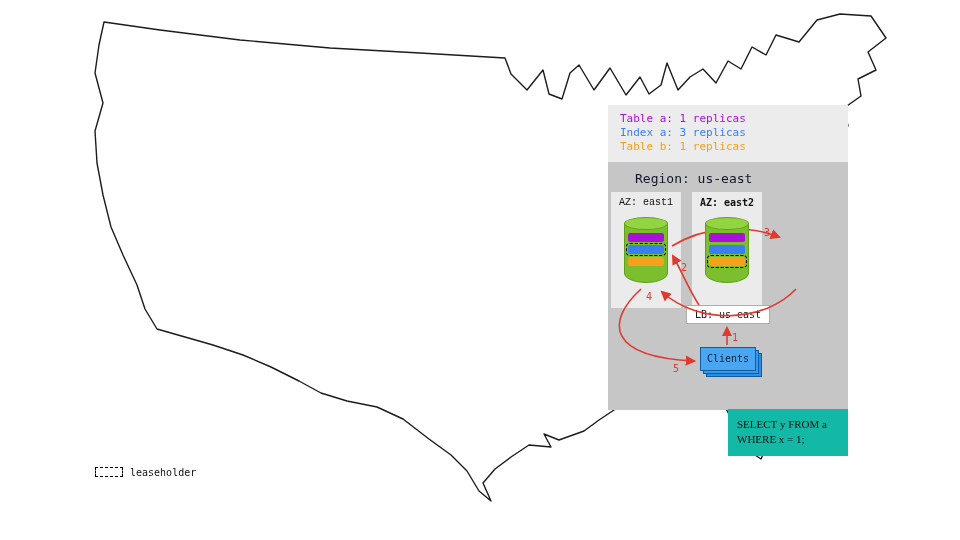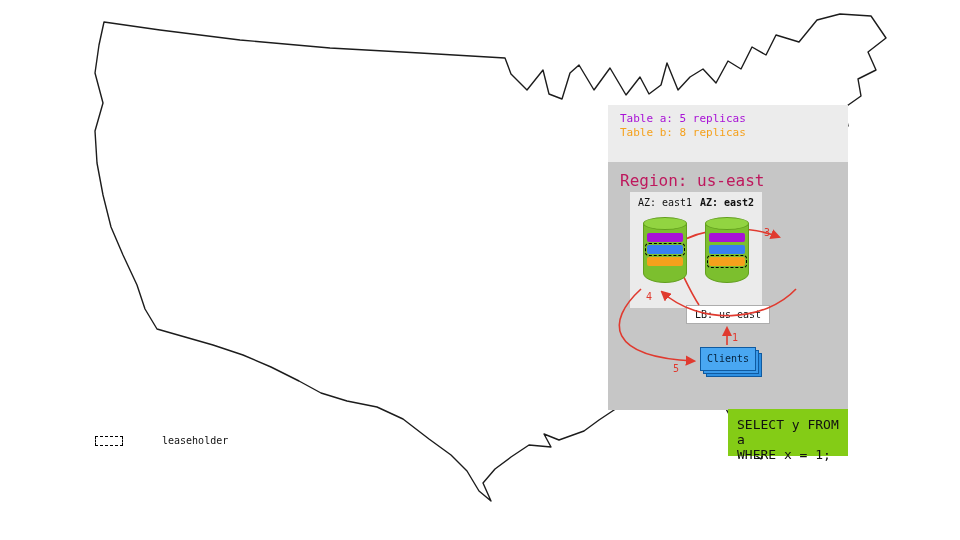--- a/index.html
+++ b/index.html
@@ -17,27 +17,27 @@
   }
   .legend-line.table-a { color:#a812d6; }
   .legend-line.index-a { color:#3a7ff0; }
   .legend-line.table-b { color:#f5a11c; }
 
   
   .region-panel {
     position:absolute; left:608px; top:162px; width:240px; height:248px;
     background:#c6c6c6;
   }
-  .region-title { font-size:16px; color:#be185d; padding:9px 0 0 12px; }
+  .region-title { font-size:13px; color:#0f172a; padding:9px 0 0 12px;margin-left:15px; }
 
   .az {
     position:absolute; top:30px; width:70px; height:116px; background:#ebebeb;
     text-align:center;
   }
-  .az1 { left:22px; } .az2 { left:84px;font-weight:bold; } .az3 { left:158px; }
+  .az1 { left:3px;font-family:Liberation Mono, monospace; } .az2 { left:84px;font-weight:bold; } .az3 { left:158px; }
   .az-label { font-size:10px; color:#111; padding-top:5px; }
 
   .cyl { position:relative; width:46px; height:72px; margin:9px auto 0; }
   .cyl-top {
     position:absolute; top:0; left:1px; width:44px; height:13px;
     background:#92d441; border:1px solid #639f1f; border-radius:50%; z-index:2;
   }
   .cyl-body {
     position:absolute; top:6px; left:1px; width:44px; height:60px;
     background:#7cbf2e; border:1px solid #639f1f;
@@ -61,25 +61,26 @@
     position:absolute; width:56px; height:24px; background:#2d8fe2;
     border:1px solid #0f5aa0;
   }
   .clients-layer.back { left:6px; top:6px; }
   .clients-layer.mid  { left:3px; top:3px; background:#3a9aea; }
   .clients-layer.front{ left:0;  top:0;  background:#49a7f2; font-size:10px;
     line-height:22px; text-align:center; color:#05223d; }
 
   .code-box {
     position:absolute; left:728px; top:409px; width:120px; height:47px;
-    background:#84cc16; font-size:13px; line-height:15px; color:#111;
+    background:#14b8a6; font-size:11px; line-height:15px; color:#111;
     padding:8px 0 0 9px;
+    font-family:Liberation Serif, serif;
   }
 
-  .lh-key { position:absolute; left:95px; top:435px; display:flex; align-items:flex-end;gap:32px; }
+  .lh-key { position:absolute; left:95px; top:467px; display:flex; align-items:flex-start; }
   .lh-swatch { width:28px; height:10px; border:1.5px dashed #000; background:transparent; }
   .lh-label { font-size:10px; color:#111; margin-left:7px; }
 
   .flow-svg { position:absolute; left:0; top:0; pointer-events:none; }
   .flow-svg text { font-family:"DejaVu Sans Mono","Liberation Mono",monospace;
     font-size:10px; fill:#e03a2f; }
 </style>
 </head>
 <body>
 
@@ -96,22 +97,23 @@
          L748,388 L761,413 L769,441 L761,459 L749,451 L737,429 L725,407 L711,396
          L689,400 L659,404 L635,398 L617,408 L599,420 L584,431 L559,440 L544,434
          L551,447 L529,445 L511,457 L495,469 L483,483 L491,501 L479,491 L467,471
          L451,455 L429,439 L403,419 L377,407 L347,401 L321,393 L299,381 L271,367
          L243,355 L213,345 L185,337 L157,329
          L145,309 L137,285 L123,255 L111,227 L103,195 L97,163 L95,131 L103,103
          L95,73 L99,45 Z" fill="#ffffff" stroke="#1c1c1c" stroke-width="1.4" stroke-linejoin="round"></path>
   </svg>
 
   <div class="legend-panel">
-    <div class="legend-line table-a">Table a: 5 replicas</div>
-    <div class="legend-line table-b">Table b: 8 replicas</div>
+    <div class="legend-line table-a">Table a: 1 replicas</div>
+    <div class="legend-line index-a">Index a: 3 replicas</div>
+    <div class="legend-line table-b">Table b: 1 replicas</div>
   </div>
 
   <div class="region-panel">
     <div class="region-title">Region: us-east</div>
 
     <div class="az az1">
       <div class="az-label">AZ: east1</div>
       <div class="cyl">
         <div class="cyl-body"></div>
         <div class="cyl-top"></div>

